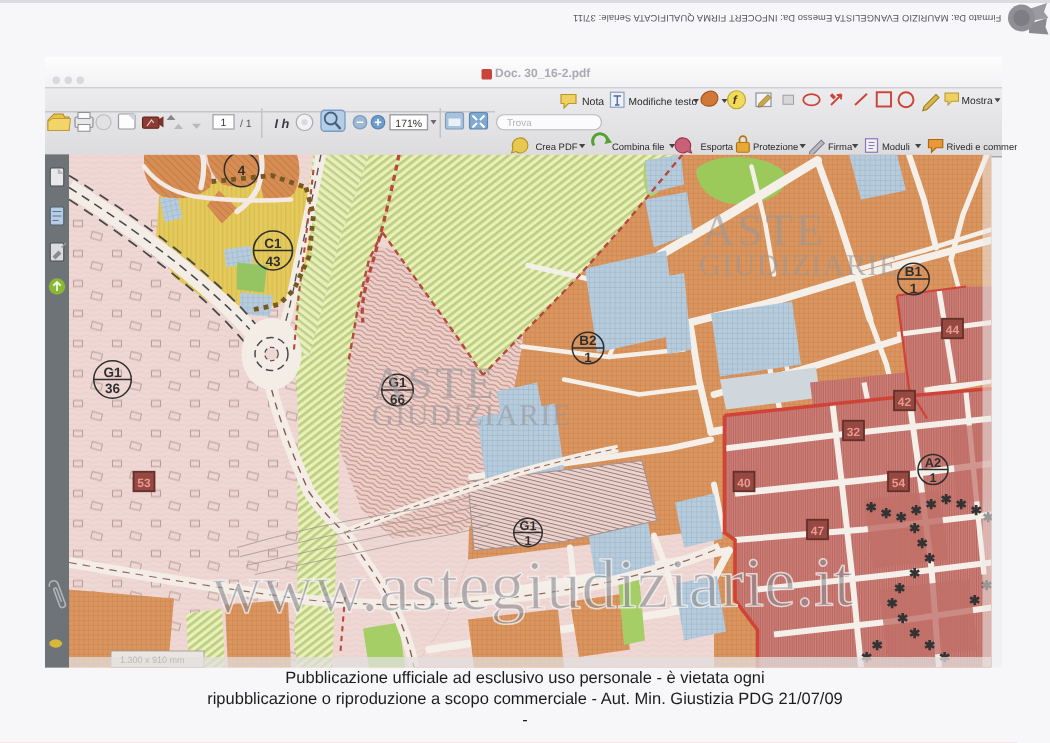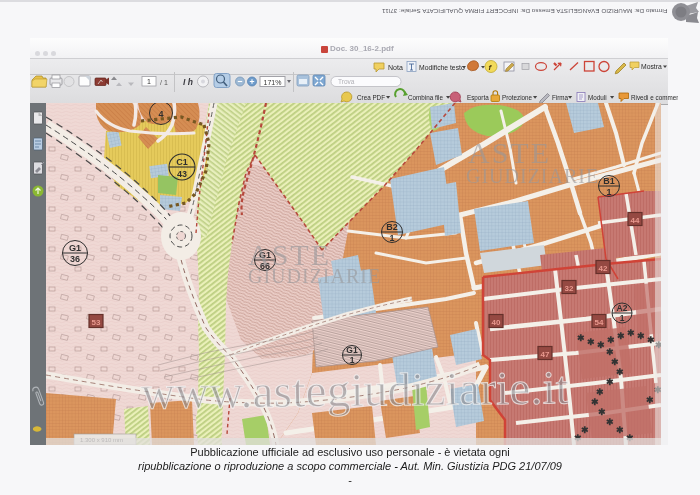--- a/index.html
+++ b/index.html
@@ -463,14 +463,14 @@
 
     <rect x="28" y="331" width="62" height="11" fill="#e9e3de" stroke="#9a948e" stroke-width="0.6"></rect>
     <text x="34" y="339" font-size="6" fill="#3a3a3a">1.300 x 910 mm</text>
     <rect x="0" y="0" width="615" height="342" fill="#ffffff" opacity="0.08"></rect>
     <rect x="0" y="335" width="615" height="7" fill="#e2dfdd" opacity="0.75"></rect>
     <rect x="609" y="0" width="6" height="342" fill="#eceae8" opacity="0.55"></rect>
 
   </svg>
   </div>
   <div class="btext" style="top:446px;">Pubblicazione ufficiale ad esclusivo uso personale - è vietata ogni</div>
-  <div class="btext" style="top:460px;font-style:italic;">ripubblicazione o riproduzione a scopo commerciale - Aut. Min. Giustizia PDG 21/07/09</div>
+  <div class="btext" style="top:460px;">ripubblicazione o riproduzione a scopo commerciale - Aut. Min. Giustizia PDG 21/07/09</div>
   <div class="btext" style="top:474px;">-</div>
 
 </body></html>

